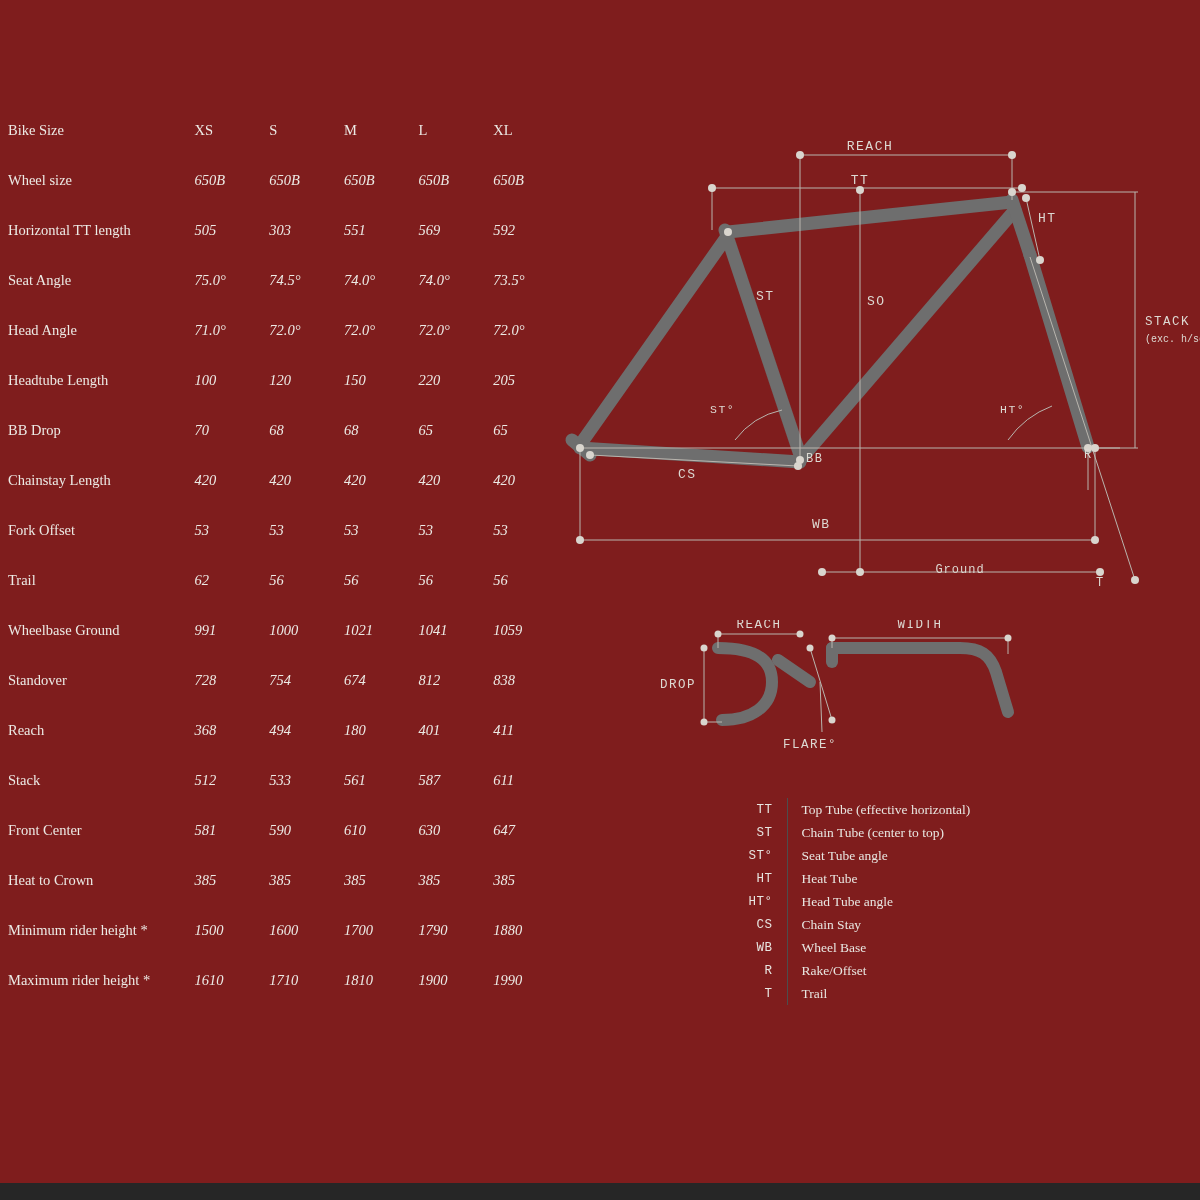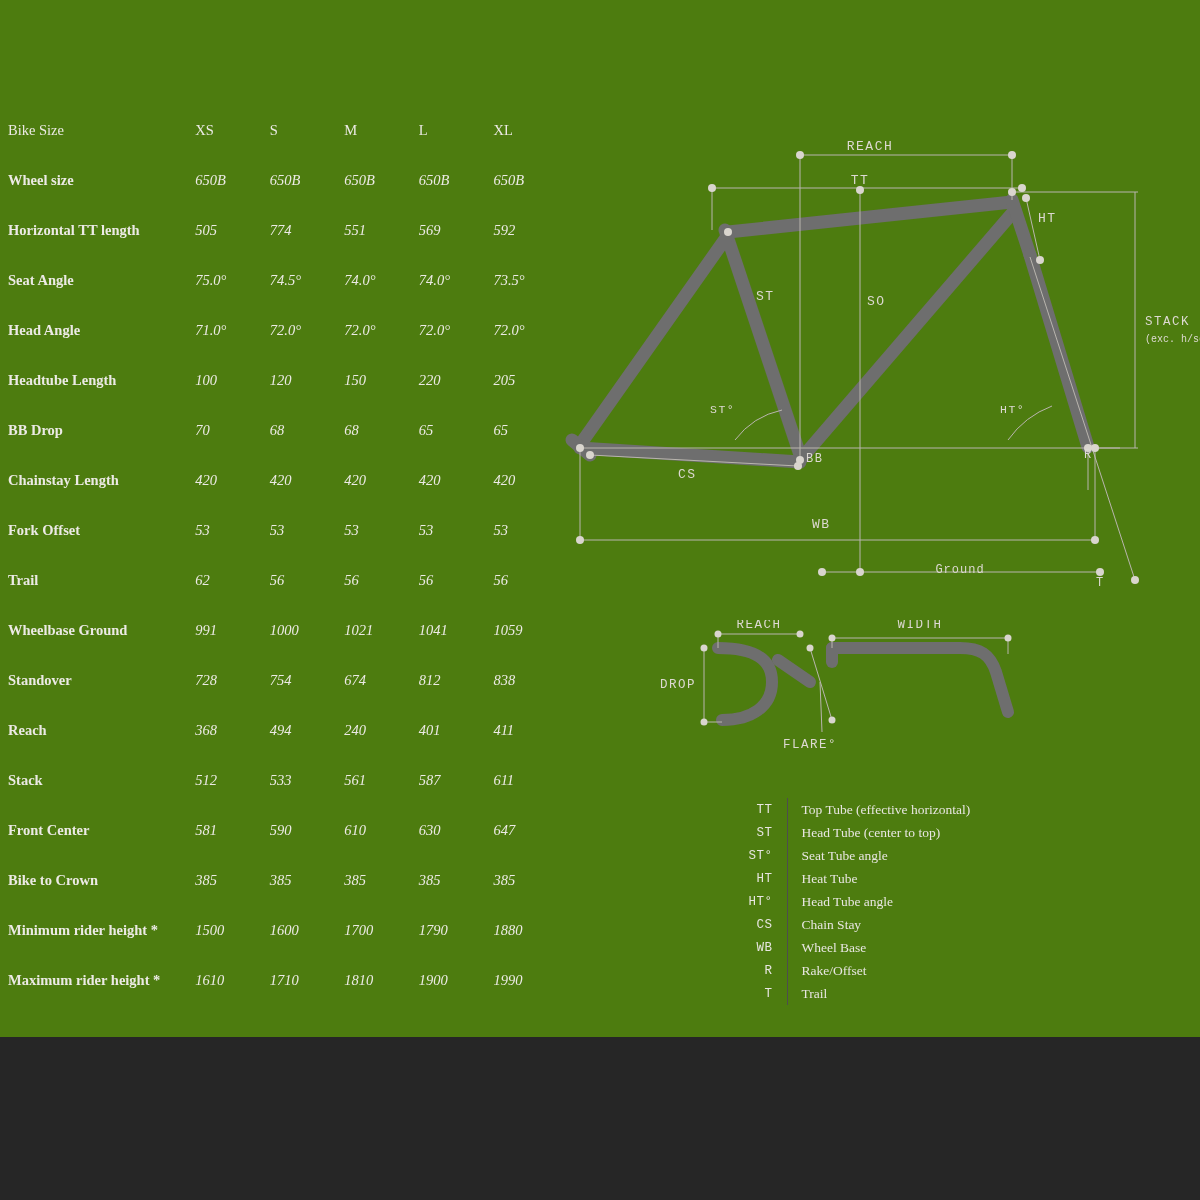--- a/index.html
+++ b/index.html
@@ -6,22 +6,22 @@
   html, body {
     margin: 0; padding: 0;
     width: 1200px; height: 1200px;
     background: #262626;
     font-family: "Liberation Serif", serif;
     color: #e8e6e1;
     overflow: hidden;
   }
   #page {
     position: relative;
-    width: 1200px; height: 1037px;
-    background: #4d7c0f;
+    width: 1200px; height: 1183px;
+    background: #7f1d1d;
   }
 
   
   #geo-table {
     position: absolute;
     left: 8px; top: 105px;
     width: 560px;
   }
   table.geo {
     width: 560px;
@@ -33,21 +33,21 @@
     text-align: left;
     font-weight: normal;
     padding: 0;
     height: 50px;
     vertical-align: middle;
     white-space: nowrap;
   }
   table.geo th.lbl, table.geo td.lbl { width: 190px; }
   table.geo th.sz, table.geo td.sz  { width: 78px; }
   table.geo tbody tr td { font-style: italic; }
-  table.geo tbody tr td.lbl { font-style: normal; font-weight: bold; }
+  table.geo tbody tr td.lbl { font-style: normal; }
   table.geo thead th { font-style: normal; }
 
   
   #diagram {
     position: absolute;
     left: 560px; top: 110px;
     width: 640px; height: 700px;
   }
   #bar-diagram {
     position: absolute;
@@ -108,21 +108,21 @@
           <td class="lbl">Wheel size</td>
           <td class="sz">650B</td>
           <td class="sz">650B</td>
           <td class="sz">650B</td>
           <td class="sz">650B</td>
           <td class="sz">650B</td>
         </tr>
         <tr>
           <td class="lbl">Horizontal TT length</td>
           <td class="sz">505</td>
-          <td class="sz">774</td>
+          <td class="sz">303</td>
           <td class="sz">551</td>
           <td class="sz">569</td>
           <td class="sz">592</td>
         </tr>
         <tr>
           <td class="lbl">Seat Angle</td>
           <td class="sz">75.0°</td>
           <td class="sz">74.5°</td>
           <td class="sz">74.0°</td>
           <td class="sz">74.0°</td>
@@ -189,42 +189,42 @@
           <td class="sz">728</td>
           <td class="sz">754</td>
           <td class="sz">674</td>
           <td class="sz">812</td>
           <td class="sz">838</td>
         </tr>
         <tr>
           <td class="lbl">Reach</td>
           <td class="sz">368</td>
           <td class="sz">494</td>
-          <td class="sz">240</td>
+          <td class="sz">180</td>
           <td class="sz">401</td>
           <td class="sz">411</td>
         </tr>
         <tr>
           <td class="lbl">Stack</td>
           <td class="sz">512</td>
           <td class="sz">533</td>
           <td class="sz">561</td>
           <td class="sz">587</td>
           <td class="sz">611</td>
         </tr>
         <tr>
           <td class="lbl">Front Center</td>
           <td class="sz">581</td>
           <td class="sz">590</td>
           <td class="sz">610</td>
           <td class="sz">630</td>
           <td class="sz">647</td>
         </tr>
         <tr>
-          <td class="lbl">Bike to Crown</td>
+          <td class="lbl">Heat to Crown</td>
           <td class="sz">385</td>
           <td class="sz">385</td>
           <td class="sz">385</td>
           <td class="sz">385</td>
           <td class="sz">385</td>
         </tr>
         <tr>
           <td class="lbl">Minimum rider height *</td>
           <td class="sz">1500</td>
           <td class="sz">1600</td>
@@ -392,21 +392,21 @@
 
   <div id="legend">
     <table class="legend">
       <tbody>
         <tr>
           <td class="abbr">TT</td>
           <td class="desc">Top Tube (effective horizontal)</td>
         </tr>
         <tr>
           <td class="abbr">ST</td>
-          <td class="desc">Head Tube (center to top)</td>
+          <td class="desc">Chain Tube (center to top)</td>
         </tr>
         <tr>
           <td class="abbr">ST°</td>
           <td class="desc">Seat Tube angle</td>
         </tr>
         <tr>
           <td class="abbr">HT</td>
           <td class="desc">Heat Tube</td>
         </tr>
         <tr>

